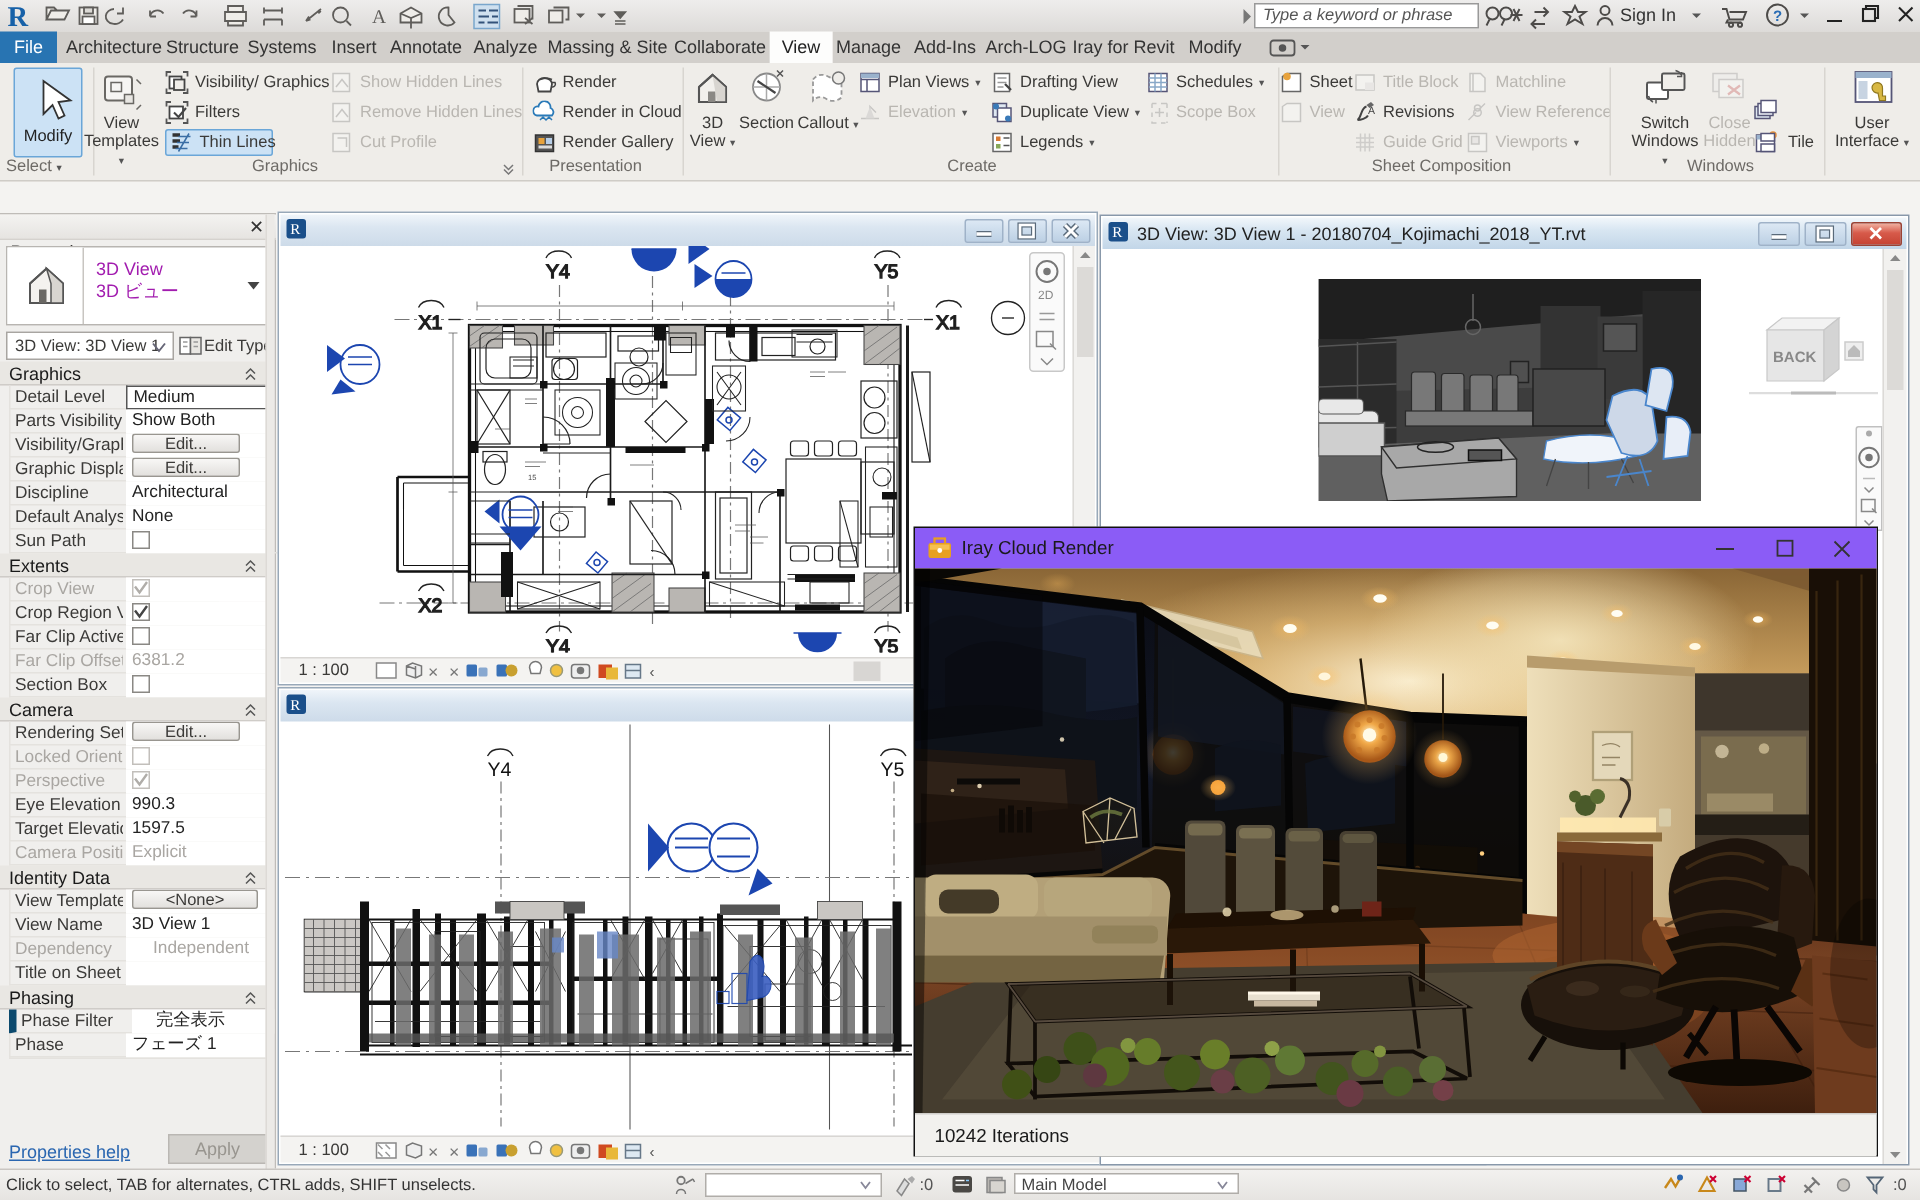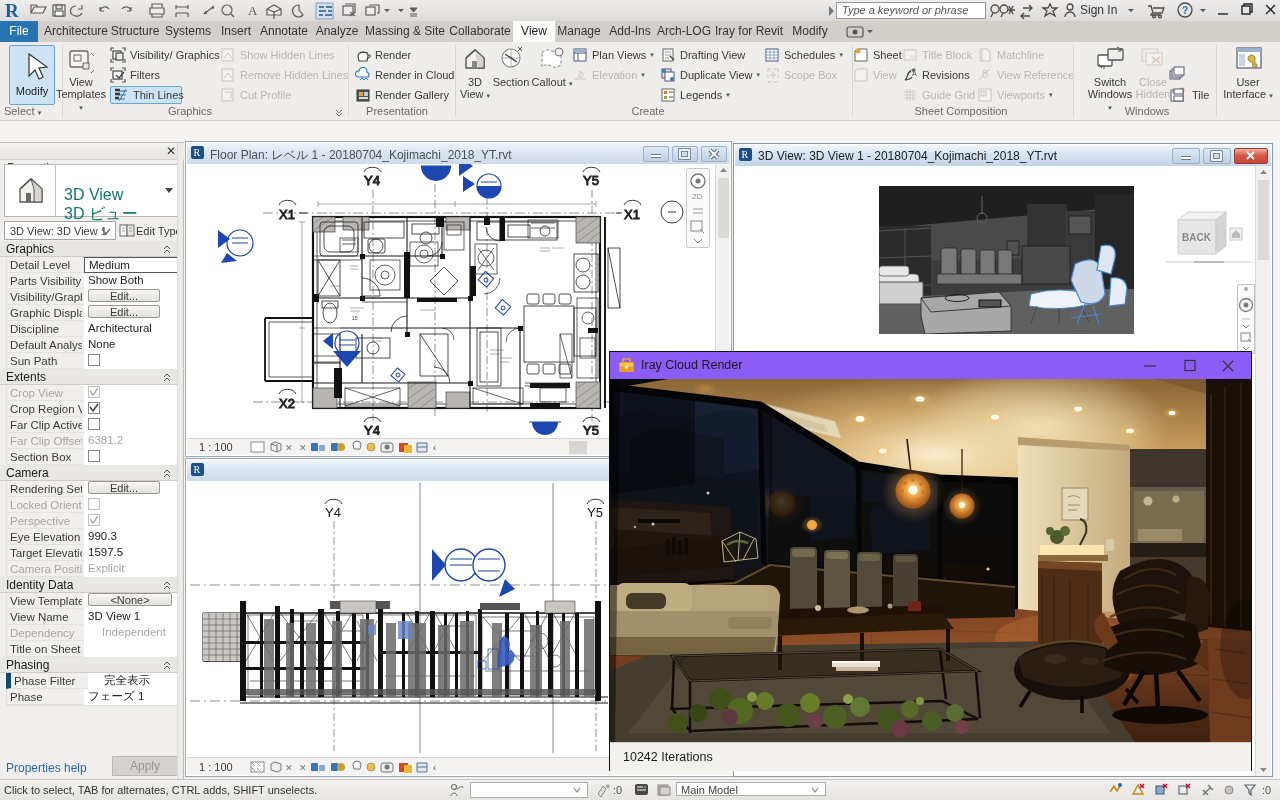--- a/index.html
+++ b/index.html
@@ -347,21 +347,21 @@
     </div>
  <div style="position:absolute;left:4px;top:21px;width:176px;height:53px;background:#fff;border:1px solid #b8b5b1">
   <div style="position:absolute;left:0;top:0;width:51px;height:51px;background:#fff;border-right:1px solid #c8c5c1">
    <svg width="51" height="51">
           <path d="M15 24 l11 -10 11 10 v13 h-22 z" fill="#f4f2ef" stroke="#555" stroke-width="1.3"></path>
           <path d="M15 24 l11 -10 11 10" fill="none" stroke="#555" stroke-width="1.3"></path>
           <path d="M26 14 l11 10 v13 h-8 v-13 z" fill="#d8d5d0" stroke="#555" stroke-width="1"></path>
           <rect x="21" y="28" width="5" height="9" fill="#6a6864"></rect>
         </svg>
   </div>
-  <div style="position:absolute;left:59px;top:21px;font-size:16px;color:#0f766e">3D View<br>3D ビュー</div>
+  <div style="position:absolute;left:59px;top:7px;font-size:12px;color:#a21caf">3D View<br>3D ビュー</div>
   <svg width="10" height="8" style="position:absolute;right:5px;top:22px">
         <path d="M1 1 l4 5 4 -5 z" fill="#444"></path>
       </svg>
  </div>
  <div style="position:absolute;left:4px;top:78px;width:112px;height:19px;background:#fff;border:1px solid #a8a5a1;font-size:11px;line-height:18px;padding-left:5px;white-space:nowrap;overflow:hidden">3D View: 3D View 1<svg width="11" height="8" style="position:absolute;right:3px;top:6px">
         <path d="M1 1 l4 5 4 -5" fill="none" stroke="#667" stroke-width="1.3"></path>
       </svg></div>
  <svg width="17" height="15" style="position:absolute;left:119px;top:80px">
       <rect x="1" y="2" width="7" height="11" fill="#fff" stroke="#666"></rect>
       <rect x="8" y="2" width="7" height="11" fill="#e8e6e2" stroke="#666"></rect>
@@ -504,21 +504,21 @@
       </svg></div>
  <div style="position:absolute;left:6px;top:530px;width:172px;height:16px;border-bottom:1px solid #e4e2de;border-left:5px solid #0c4a6e">
       <div style="position:absolute;left:3px;top:1px;width:72px;height:14px;line-height:14px;font-size:11.5px;color:#3b3a38;white-space:nowrap;overflow:hidden">Phase Filter</div>
       <div style="position:absolute;left:77px;top:0;width:95px;height:16px;background:#fff;border-right:1px solid #d8d5d1;line-height:15px;padding-left:16px;font-size:11.5px;white-space:nowrap;overflow:hidden"><span style="color:#222">完全表示</span></div>
     </div>
  <div style="position:absolute;left:6px;top:546px;width:172px;height:16px;border-bottom:1px solid #e4e2de;border-left:1px solid #e4e2de">
       <div style="position:absolute;left:3px;top:1px;width:72px;height:14px;line-height:14px;font-size:11.5px;color:#3b3a38;white-space:nowrap;overflow:hidden">Phase</div>
       <div style="position:absolute;left:77px;top:0;width:95px;height:16px;background:#fff;border-right:1px solid #d8d5d1;line-height:15px;padding-left:4px;font-size:11.5px;white-space:nowrap;overflow:hidden"><span style="color:#222">フェーズ 1</span></div>
     </div>
  <div style="position:absolute;left:6px;top:562px;width:172px;height:1px;background:#e4e2de"></div>
- <div style="position:absolute;left:6px;top:618px;font-size:12px;color:#2a66b0;">Properties help</div>
+ <div style="position:absolute;left:6px;top:618px;font-size:12px;color:#2a66b0;text-decoration:underline">Properties help</div>
  <div style="position:absolute;left:112px;top:613px;width:66px;height:20px;background:#d4d2ce;border:1px solid #bab7b3;color:#98958f;text-align:center;line-height:19px;font-size:12px">Apply</div>
  <div style="position:absolute;right:0;top:0;width:6px;height:637px;background:#eceae7;border-left:1px solid #dddad6"></div>
 </div>
 
 <div id="status">
  <span style="position:absolute;left:4px;top:4px">Click to select, TAB for alternates, CTRL adds, SHIFT unselects.</span>
  <svg width="18" height="16" style="position:absolute;left:448px;top:2px">
       <circle cx="6" cy="5" r="2.5" fill="none" stroke="#777" stroke-width="1.2"></circle>
       <path d="M3 14 c0 -4 6 -4 6 0 M9 7 l5 -3 m0 0 l1 2" stroke="#777" fill="none"></path>
     </svg>
@@ -571,21 +571,20 @@
     </svg>
  <span style="position:absolute;left:1262px;top:4px;color:#555">:0</span>
 </div>
 
 <div style="position:absolute;left:185px;top:141px;width:547px;height:316px;background:#fff;border:1px solid #98a8b8;z-index:1">
  <div class="wtitle">
       <svg width="16" height="16" style="position:absolute;left:3px;top:2px">
         <rect x="1" y="1" width="13" height="13" rx="2" fill="#1a4f8a"></rect>
         <text x="3.5" y="11" font-size="10" fill="#fff" font-family="Liberation Serif">R</text>
       </svg>
-      <span style="position:absolute;left:23px;top:4px">Floor Plan: レベル 1 - 20180704_Kojimachi_2018_YT.rvt</span>
   <div class="wbtns">
         <div class="wbtn">
           <svg width="24" height="14">
             <path d="M7 9 h10" stroke="#5a6a7a" stroke-width="4"></path>
             <path d="M7 9 h10" stroke="#fff" stroke-width="2.2"></path>
           </svg>
         </div>
         <div class="wbtn">
           <svg width="24" height="14">
             <rect x="7" y="3" width="9" height="8" fill="none" stroke="#5a6a7a" stroke-width="3.4"></rect>

